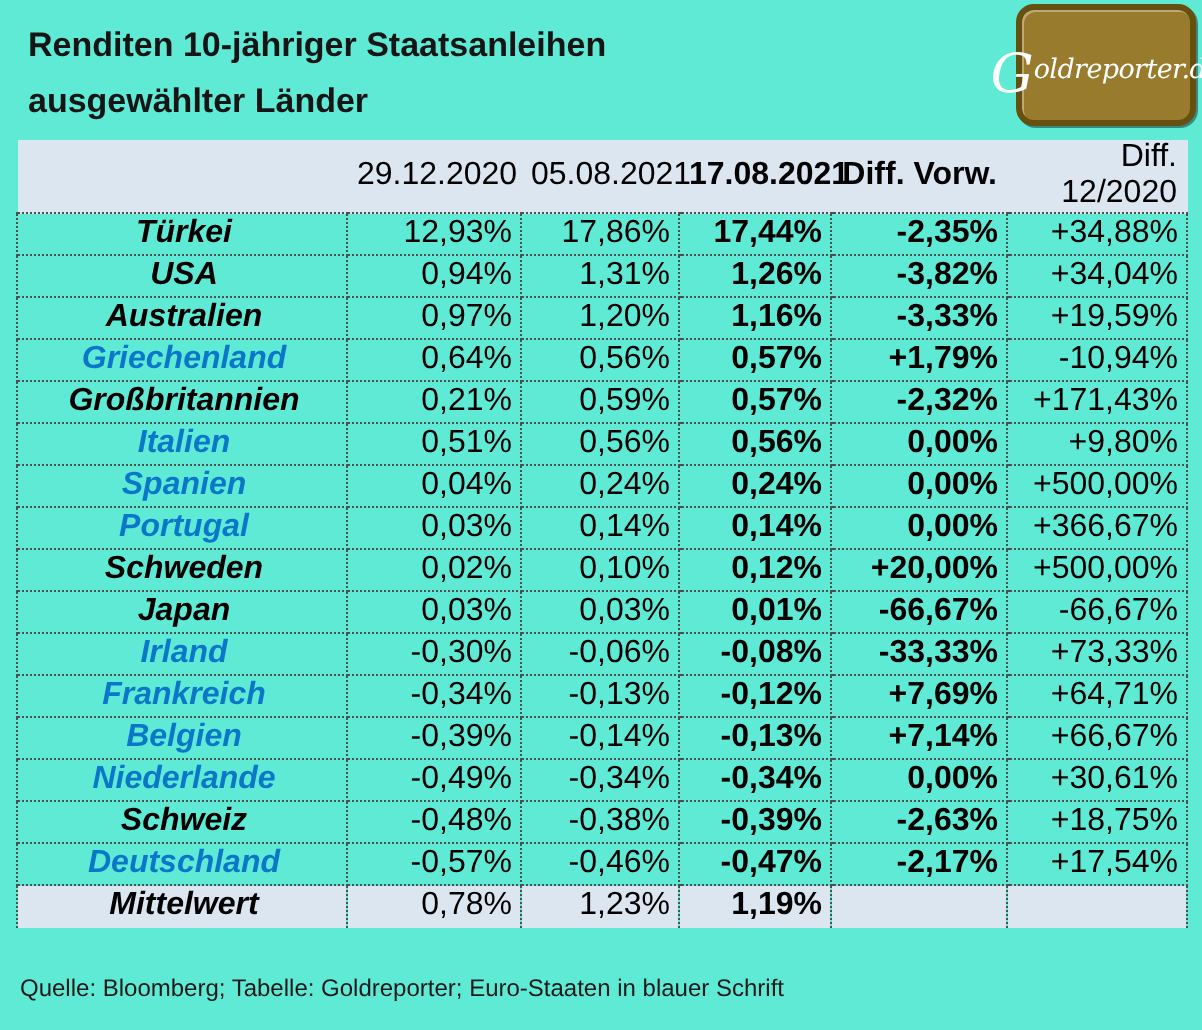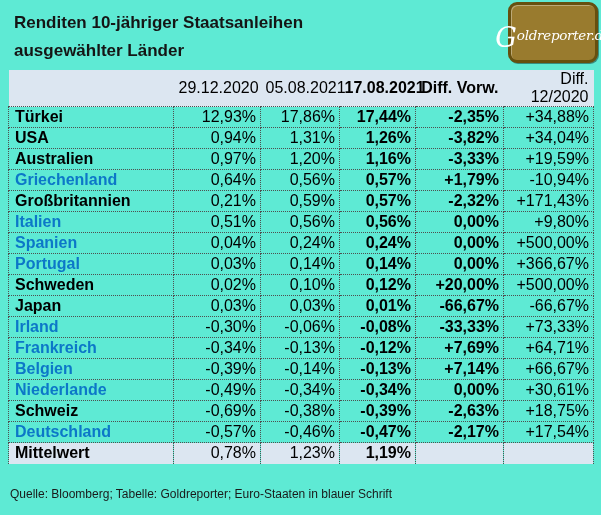--- a/index.html
+++ b/index.html
@@ -59,21 +59,21 @@
 
   tbody td, tfoot td {
     height:21px;
     padding:0 4px;
     border:1px dotted var(--grid-dot);
     text-align:right;
     white-space:nowrap;
     overflow:hidden;
   }
   tbody td:first-child, tfoot td:first-child {
-    text-align:left; font-weight:bold; padding-left:6px;
+    text-align:center; font-weight:bold; padding-left:6px;font-style:italic;
   }
   tbody td:nth-child(4), tbody td:nth-child(5),
   tfoot td:nth-child(4), tfoot td:nth-child(5) { font-weight:bold; }
   tbody td.euro { color:var(--euro-blue);margin-left:16px; }
   tfoot td { background:var(--header-bg); border-bottom:none; }
 
   .source {
     position:absolute; left:10px; top:487px;
     font-size:12px; color:#1a1a1a;
   }
@@ -220,21 +220,21 @@
         <tr>
     <td class="country euro">Niederlande</td>
     <td class="val">-0,49%</td>
     <td class="val">-0,34%</td>
     <td class="val">-0,34%</td>
     <td class="val">0,00%</td>
     <td class="val">+30,61%</td>
   </tr>
         <tr>
     <td class="country">Schweiz</td>
-    <td class="val">-0,69%</td>
+    <td class="val">-0,48%</td>
     <td class="val">-0,38%</td>
     <td class="val">-0,39%</td>
     <td class="val">-2,63%</td>
     <td class="val">+18,75%</td>
   </tr>
         <tr>
     <td class="country euro">Deutschland</td>
     <td class="val">-0,57%</td>
     <td class="val">-0,46%</td>
     <td class="val">-0,47%</td>

